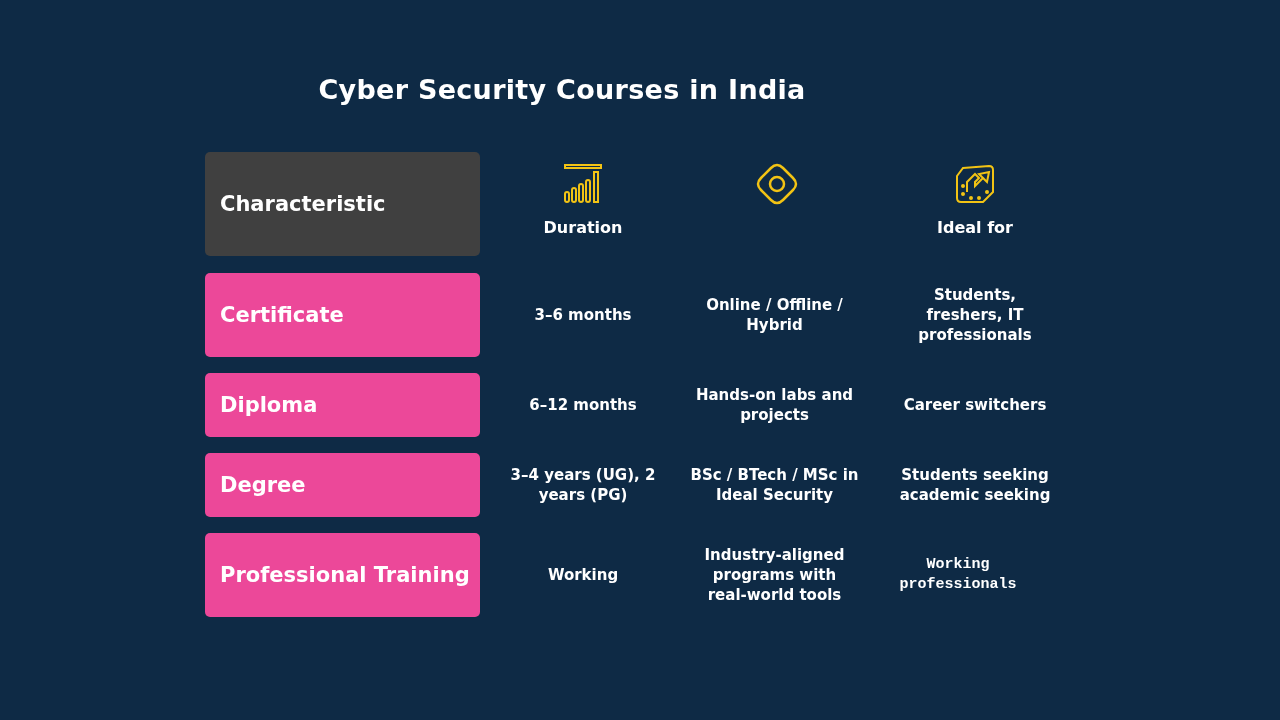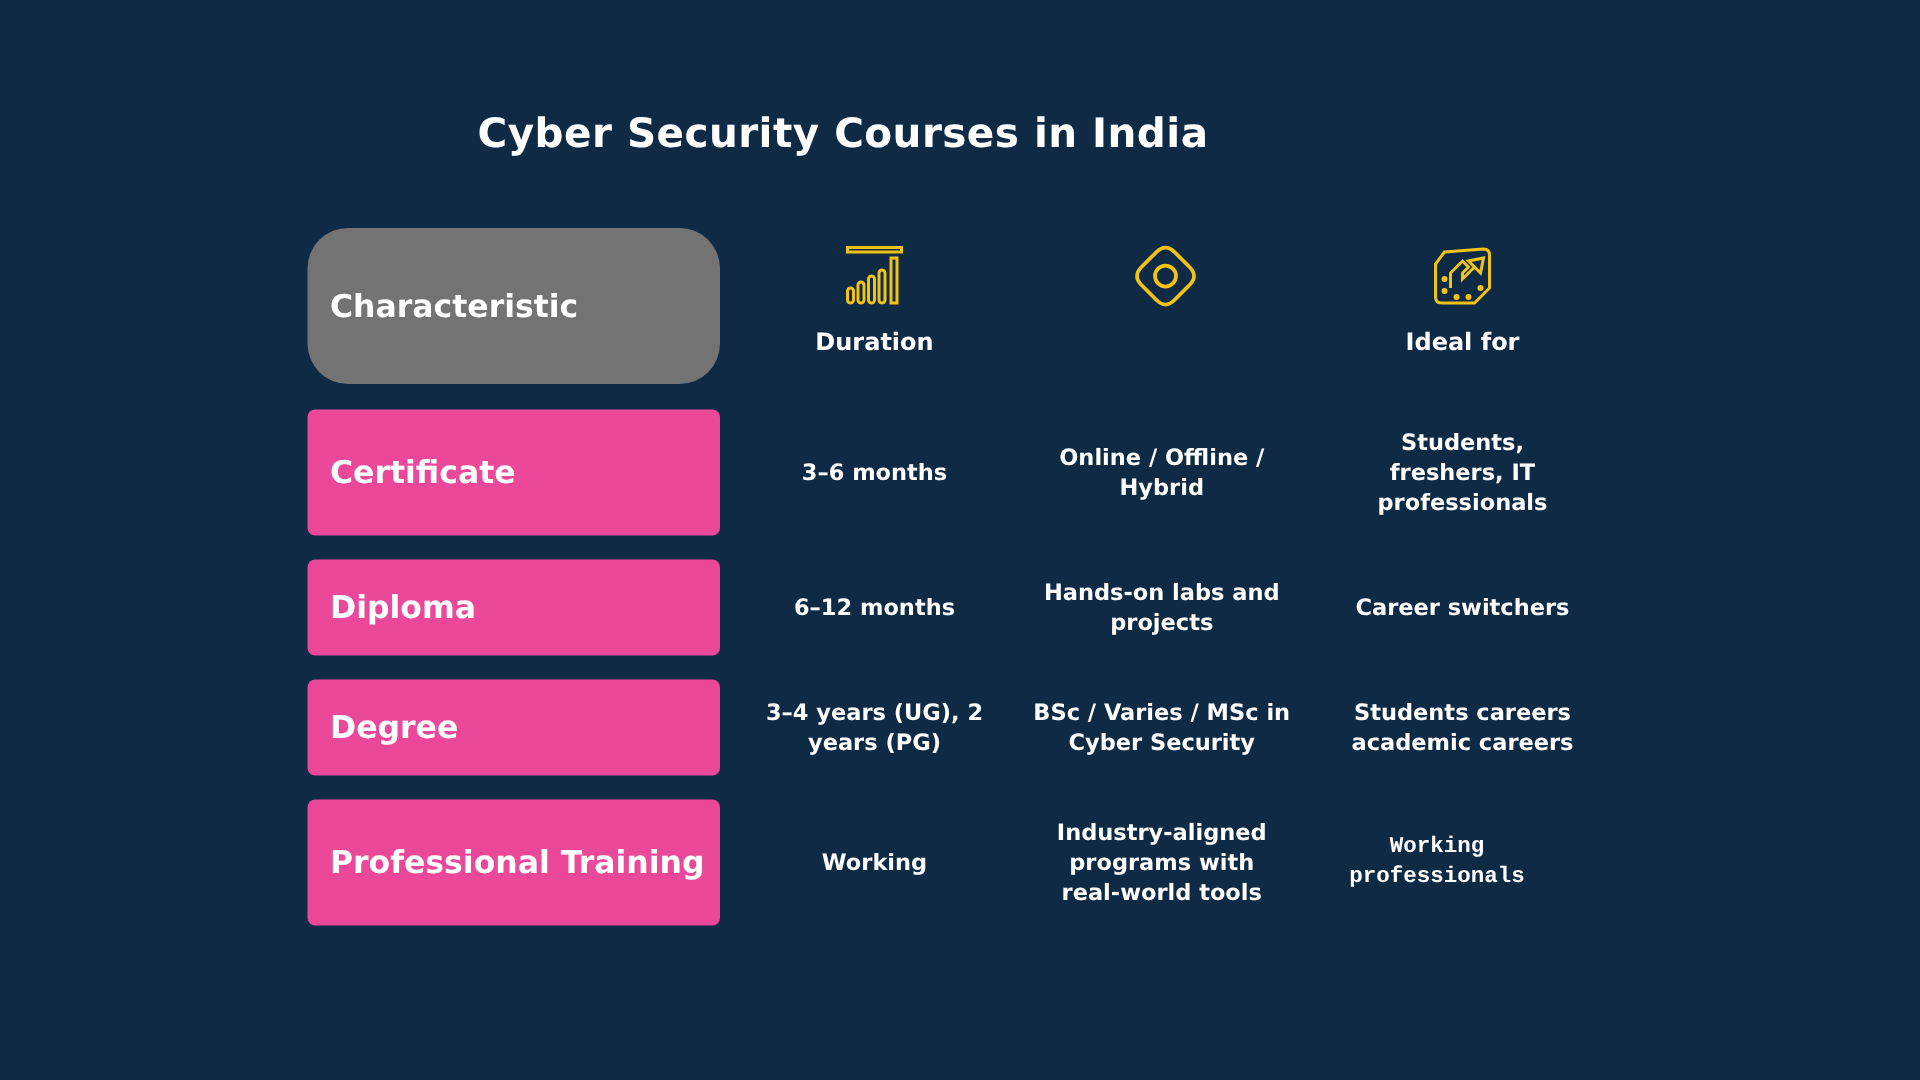--- a/index.html
+++ b/index.html
@@ -9,21 +9,21 @@
   }
   .title {
     position:absolute; left:0; top:74px; width:1124px; text-align:center;
     font-size:27px; font-weight:bold; letter-spacing:0.3px;
   }
   .rowbox {
     position:absolute; left:205px; width:275px; border-radius:5px;
     display:flex; align-items:center; box-sizing:border-box; padding-left:15px;
     font-size:21px; font-weight:bold;
   }
-  .rowbox.head { background:#737373;border-radius:27px; }
+  .rowbox.head { background:#404040; }
   .rowbox.body { background:#ec4899; }
   .colhead {
     position:absolute; top:160px; width:200px; text-align:center;
   }
   .colhead .icon { height:48px; display:flex; justify-content:center; align-items:center; }
   .colhead .label { font-size:16px; font-weight:bold; margin-top:10px; }
   .cell {
     position:absolute; width:180px; text-align:center; font-size:15px; font-weight:bold;
     line-height:20px; display:flex; align-items:center; justify-content:center;
   }
@@ -86,21 +86,21 @@
   <span>Diploma</span>
 </div>
 <div class="cell" style="left:493px;top:373px;height:64px;">6–12 months</div>
 <div class="cell" style="left:687px;top:373px;height:64px;width:175px;">Hands-on labs and projects</div>
 <div class="cell" style="left:885px;top:373px;height:64px;">Career switchers</div>
 
 <div class="rowbox body" style="top:453px;height:64px;">
   <span>Degree</span>
 </div>
 <div class="cell" style="left:493px;top:453px;height:64px;">3–4 years (UG), 2 years (PG)</div>
-<div class="cell" style="left:687px;top:453px;height:64px;width:175px;">BSc / Varies / MSc in Cyber Security</div>
-<div class="cell" style="left:885px;top:453px;height:64px;">Students careers academic careers</div>
+<div class="cell" style="left:687px;top:453px;height:64px;width:175px;">BSc / BTech / MSc in Ideal Security</div>
+<div class="cell" style="left:885px;top:453px;height:64px;">Students seeking academic seeking</div>
 
 <div class="rowbox body" style="top:533px;height:84px;">
   <span>Professional Training</span>
 </div>
 <div class="cell" style="left:493px;top:533px;height:84px;">Working</div>
 <div class="cell" style="left:692px;top:533px;height:84px;width:165px;">Industry-aligned programs with real-world tools</div>
 <div class="cell" style="left:878px;top:533px;height:84px;width:160px;font-family:Liberation Mono, monospace;">Working professionals</div>
 
 </body></html>

